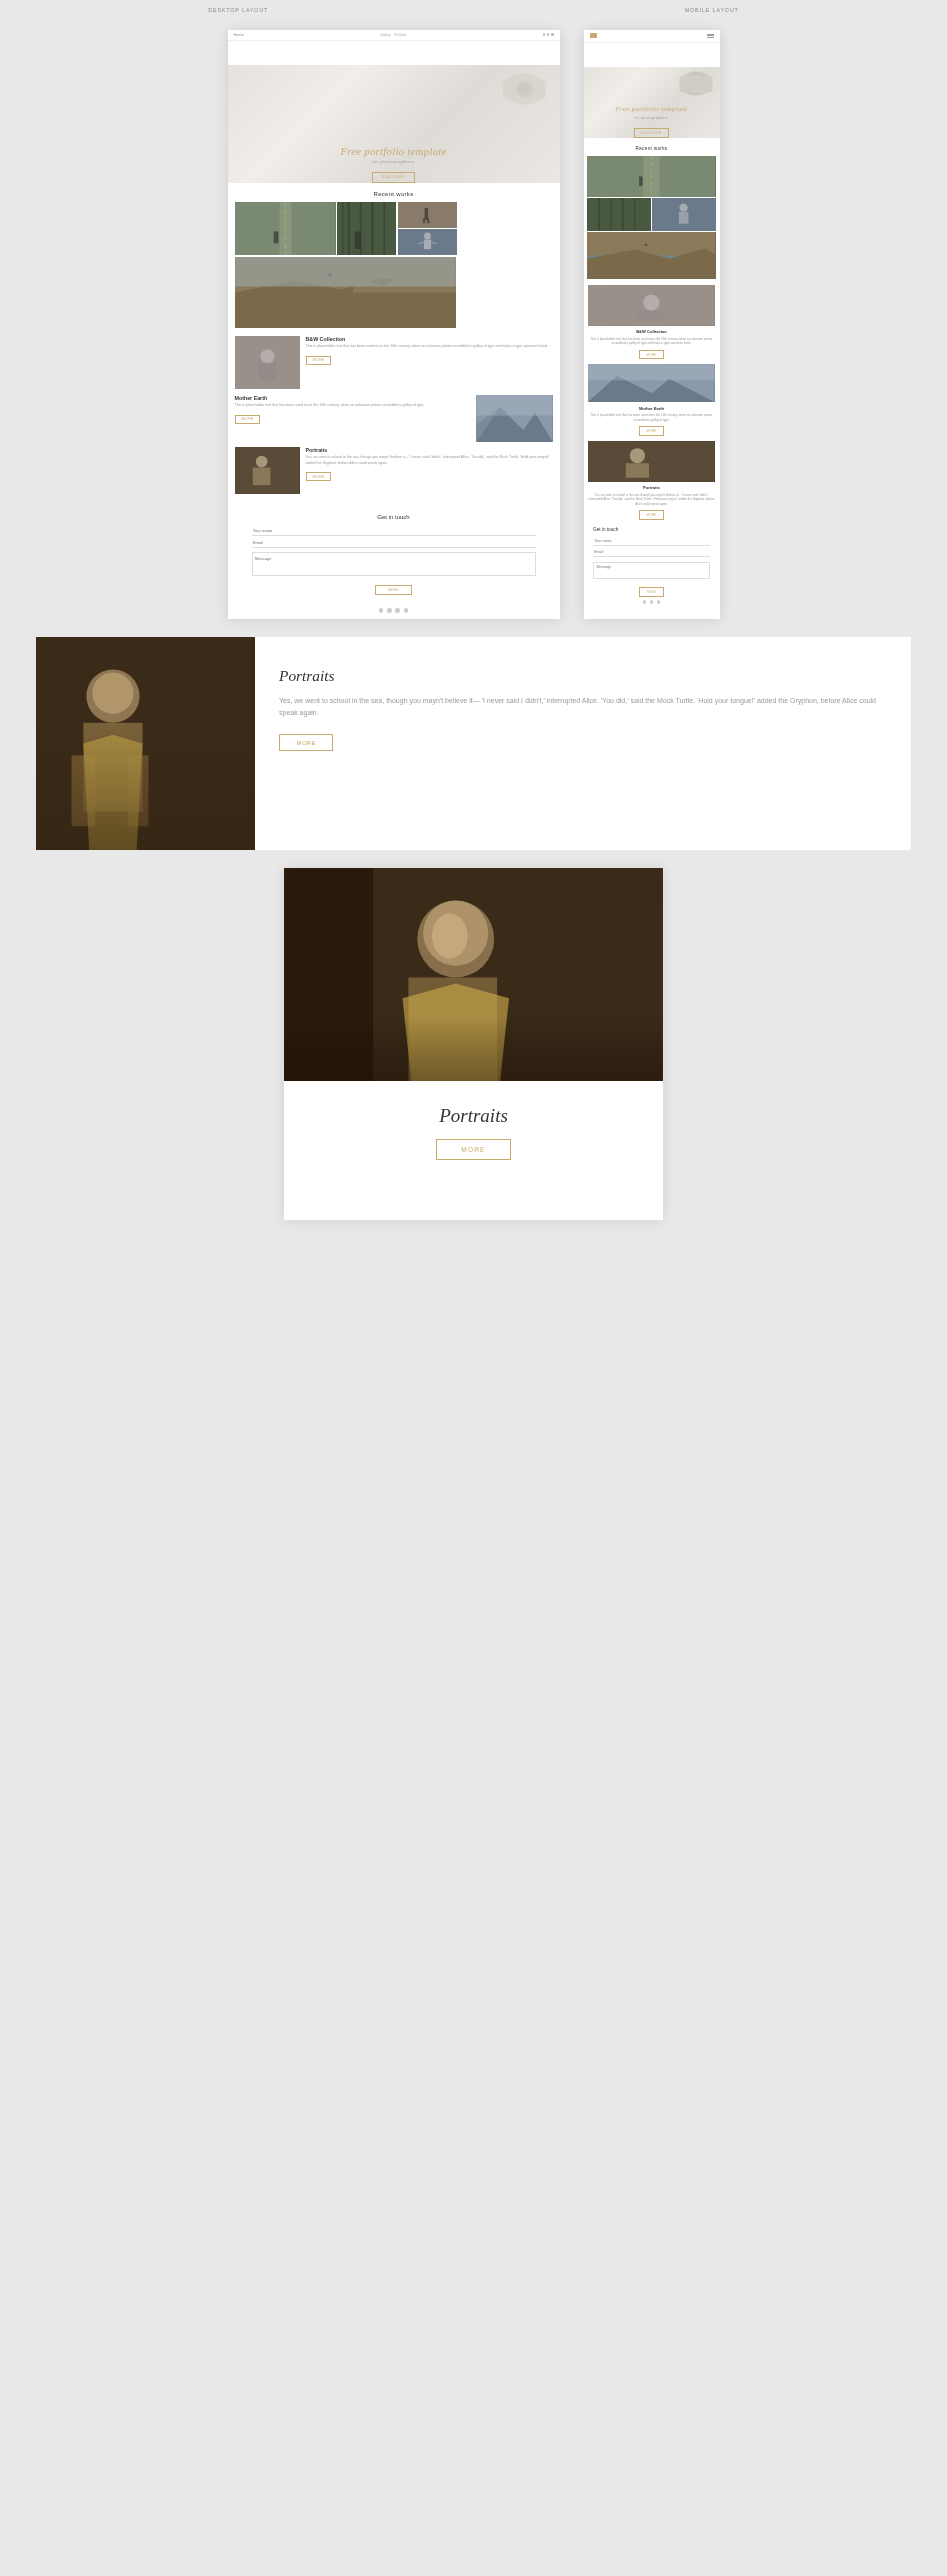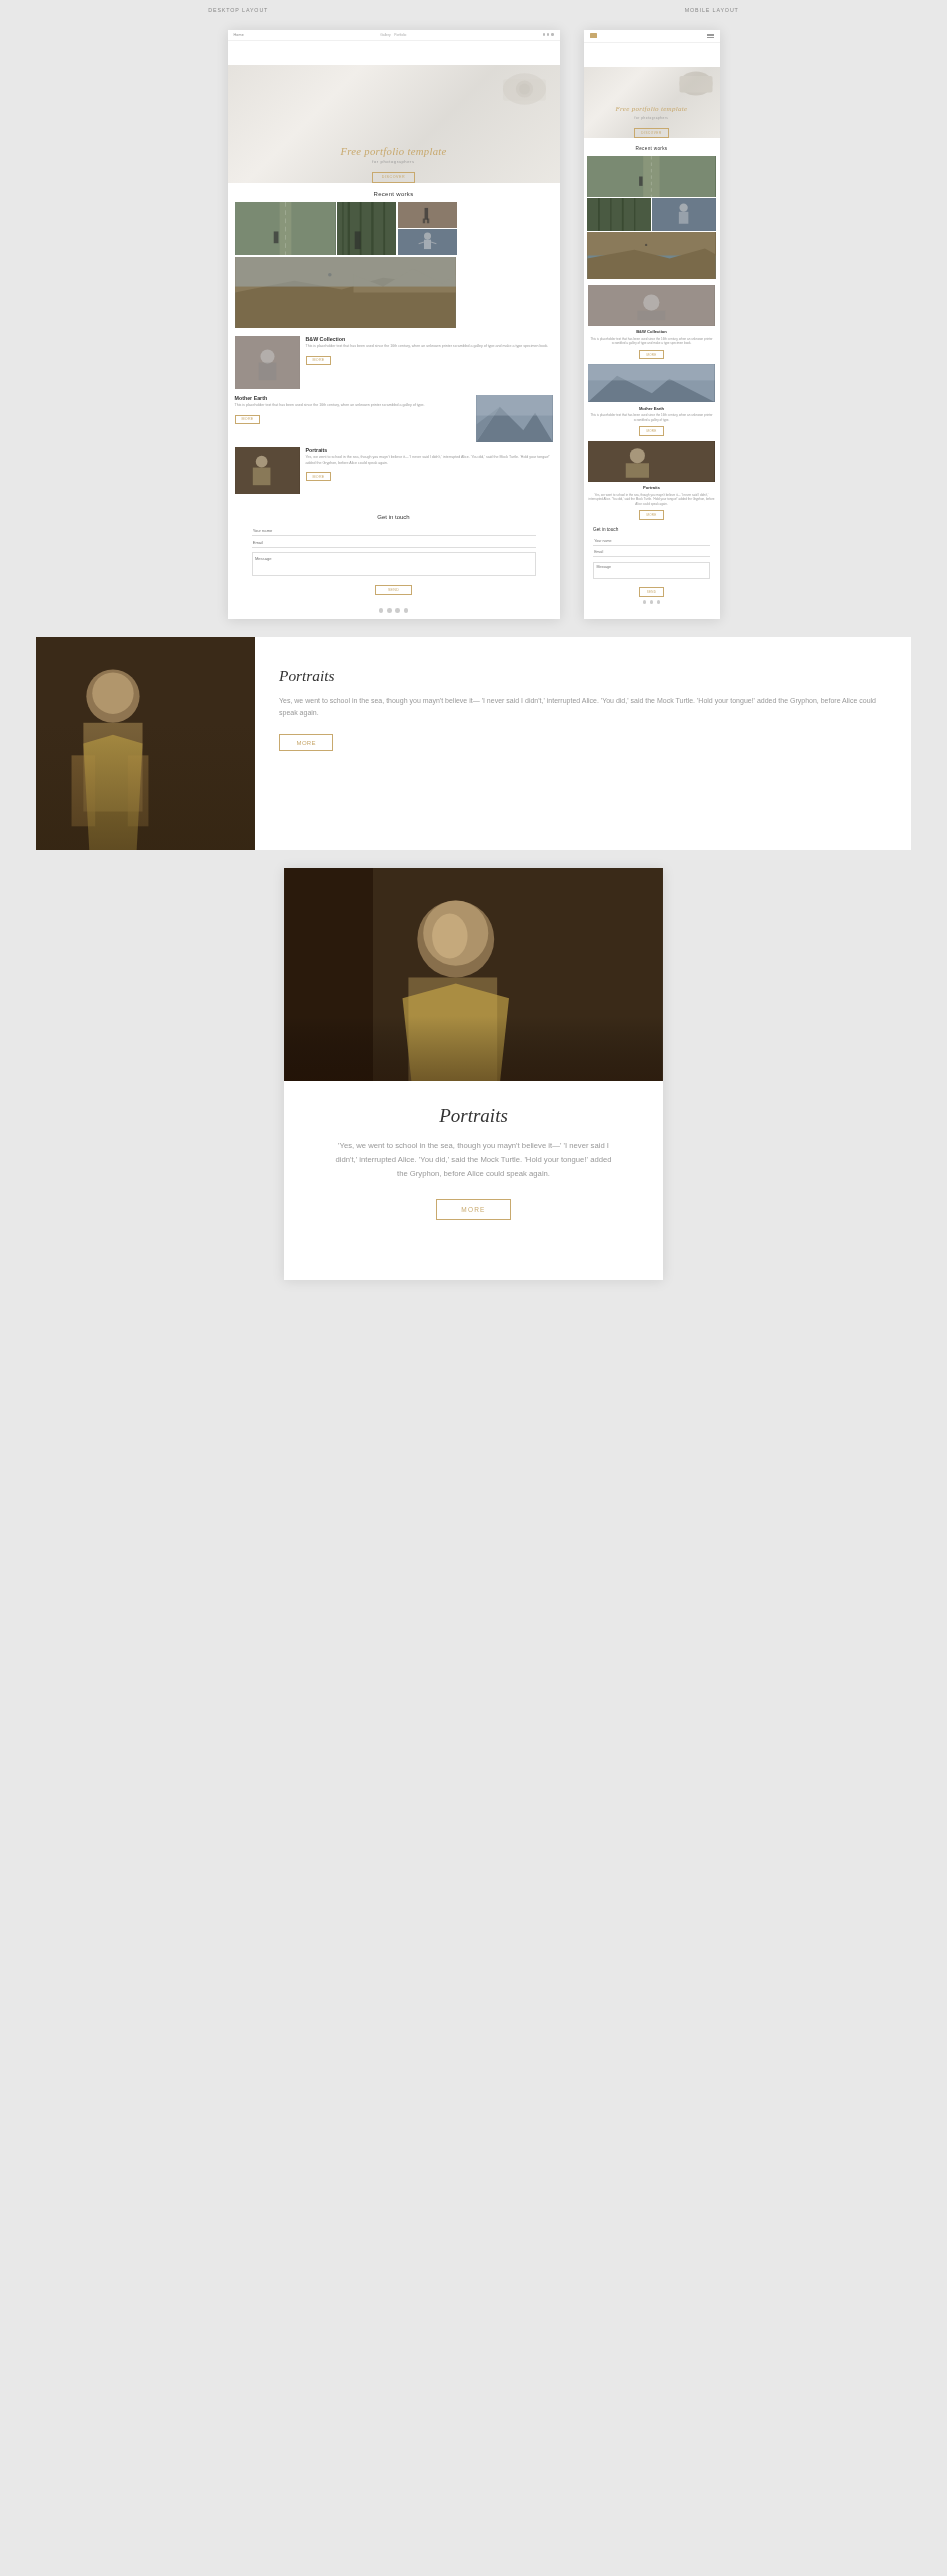--- a/index.html
+++ b/index.html
@@ -722,19 +722,18 @@
           <linearGradient id="heroGrad" x1="0" y1="0" x2="0" y2="1">
             <stop offset="0%" stop-color="transparent"></stop>
             <stop offset="100%" stop-color="#1a0a00"></stop>
           </linearGradient>
         </defs>
       </svg>
     </div>
 
     <div class="large-page-content">
       <div class="large-title">Portraits</div>
-      <div class="large-desc">'Yes, we went to school in the sea, though you mayn't believe it—' 'I never said I didn't,' interrupted Alice. 'You did,' said the Mock Turtle. 'Hold your tongue!' added the Gryphon, before Alice could speak again.</div>
       <button class="large-btn">MORE</button>
     </div>
   </div>
 
 </div>
 
 
 </body></html>

